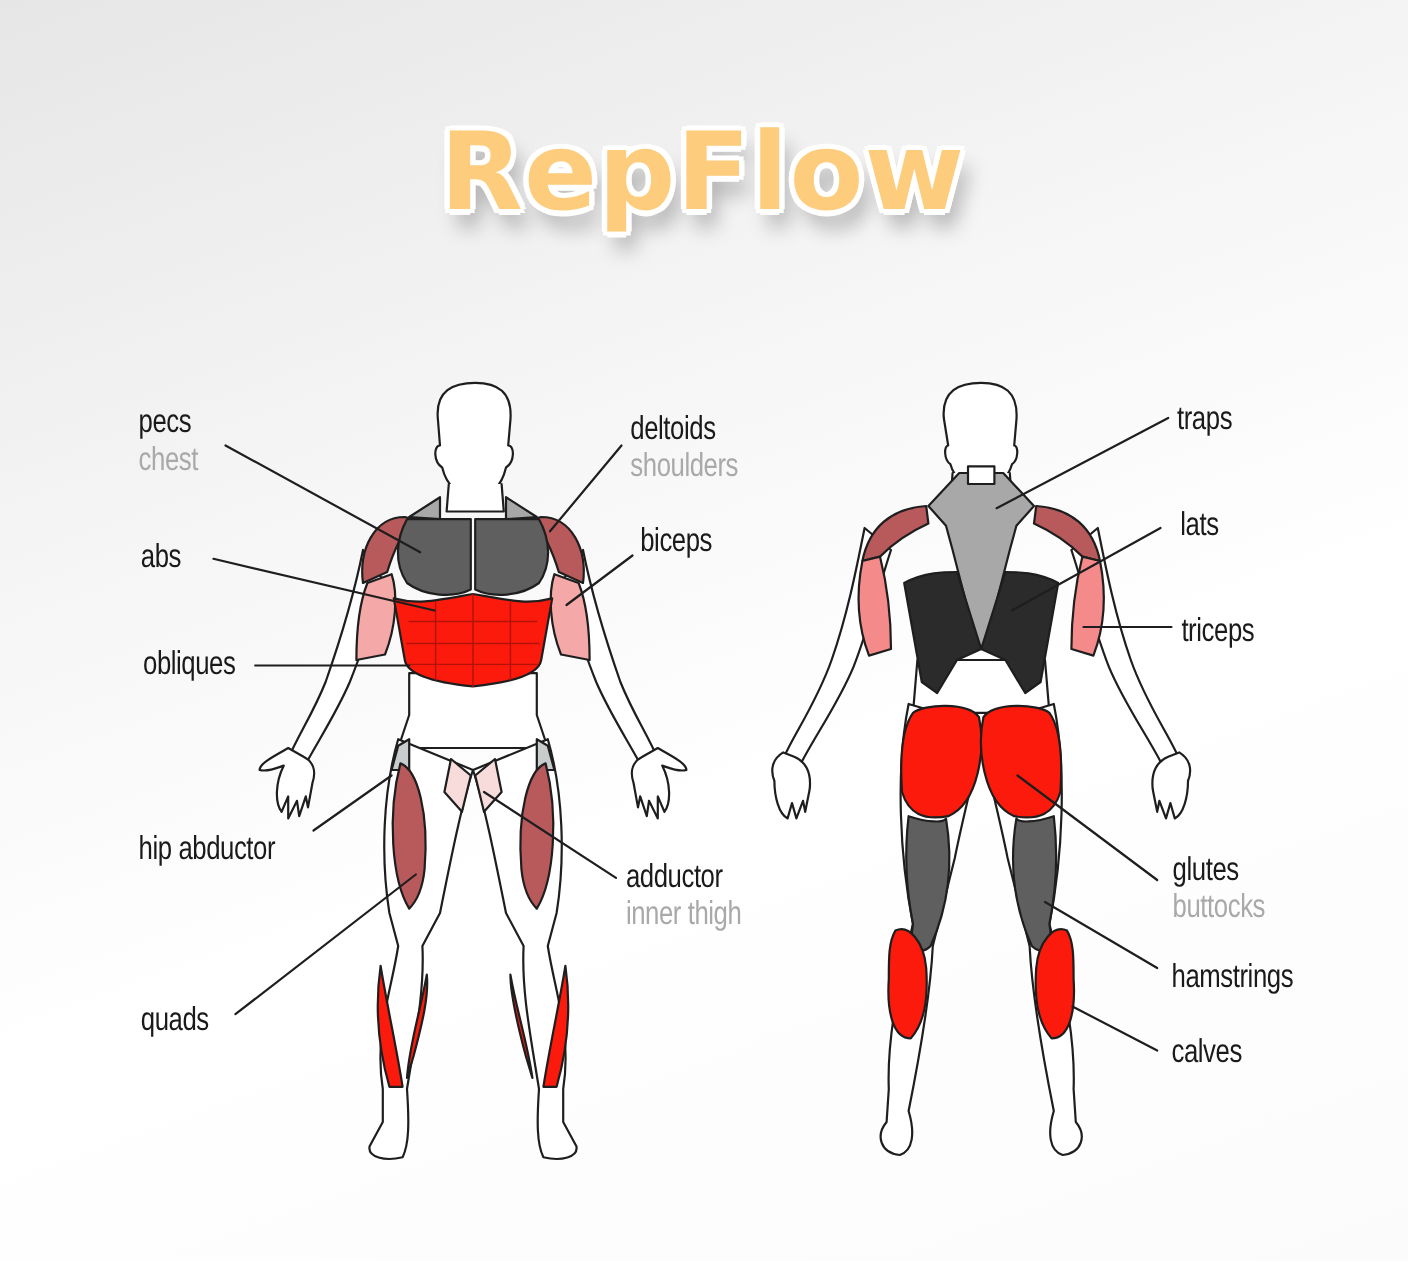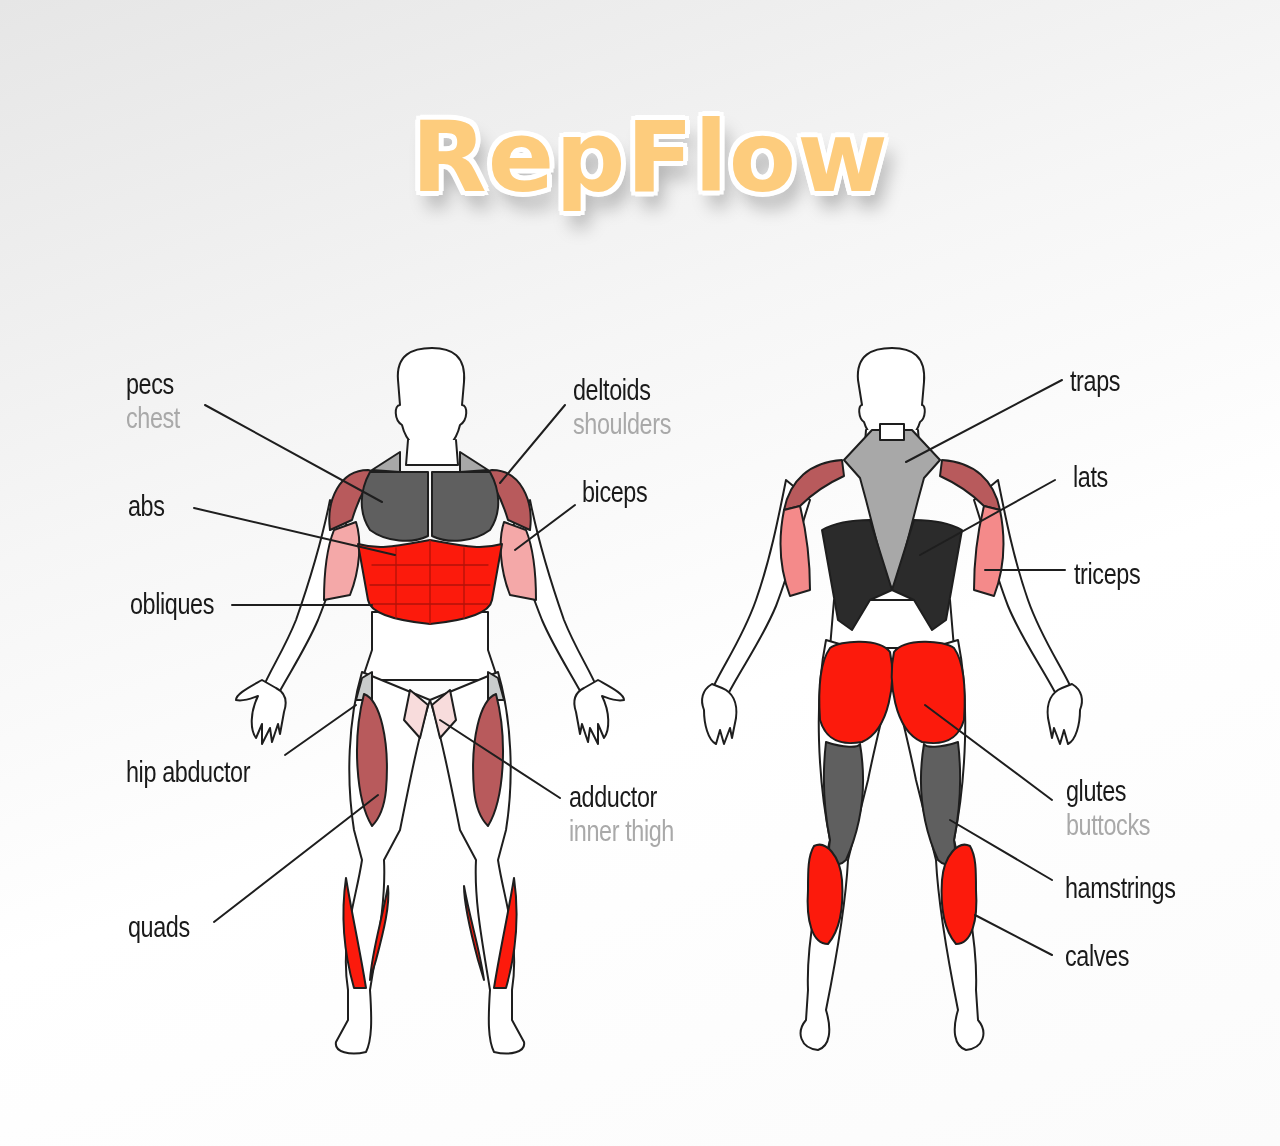--- a/index.html
+++ b/index.html
@@ -2,21 +2,21 @@
 <html><head>
 <meta charset="utf-8">
 <style>
   html, body { margin: 0; padding: 0; }
   body {
     width: 1280px; height: 1146px; overflow: hidden; position: relative;
     background: linear-gradient(160deg, #e6e6e6 0%, #f6f6f6 35%, #ffffff 60%, #fbfbfb 100%);
     font-family: "Liberation Sans", sans-serif;
   }
   .title {
-    position: absolute; left: 400px; top: 100px; width: 500px; text-align: center;
+    position: absolute; left: 400px; top: 100px; width: 500px; 
     font-family: "DejaVu Sans", sans-serif; font-weight: bold; font-size: 98px;
     letter-spacing: 1px; color: #fdcc7d;
     -webkit-text-stroke: 0;
     text-shadow:
       0 0 0 #fff, 3px 3px 0 #fff, -3px -3px 0 #fff, 3px -3px 0 #fff, -3px 3px 0 #fff,
       5px 0 0 #fff, -5px 0 0 #fff, 0 5px 0 #fff, 0 -5px 0 #fff,
       4px 4px 0 #fff, -4px 4px 0 #fff, 4px -4px 0 #fff, -4px -4px 0 #fff,
       8px 16px 18px rgba(0,0,0,0.28);
   }
   svg.diagram { position: absolute; left: 0; top: 0; }

